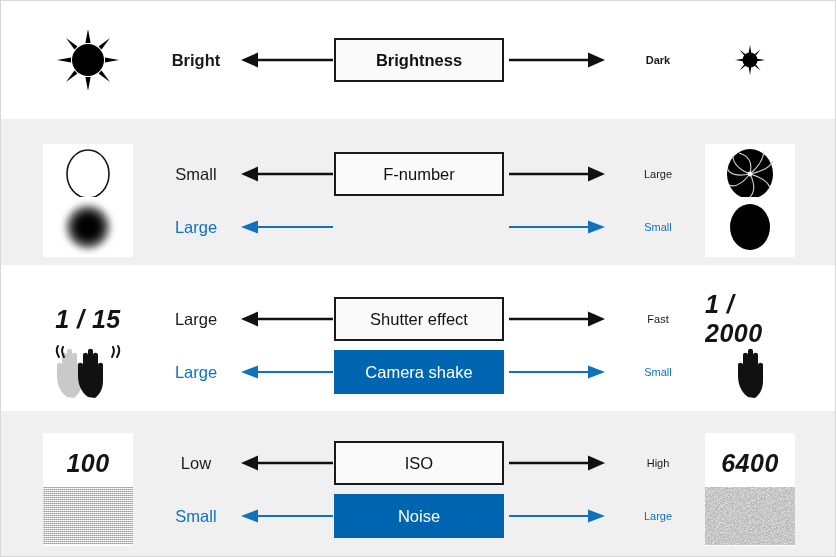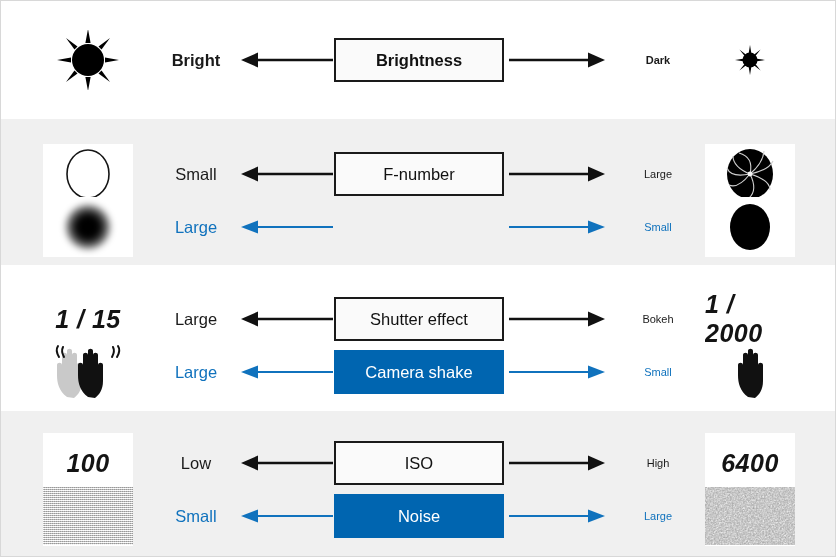--- a/index.html
+++ b/index.html
@@ -348,21 +348,21 @@
       <span>Shutter effect</span>
     </div>
 
     <div class="slot-arrow-right">
       <svg class="arrow-svg" viewBox="0 0 96 20" preserveAspectRatio="none" aria-hidden="true">
         <line x1="0" y1="10" x2="82" y2="10" stroke="#111111" stroke-width="2.6"></line>
         <polygon points="96,10 79,2.5 79,17.5" fill="#111111"></polygon>
       </svg>
     </div>
 
-    <div class="slot-label-right">Bokeh</div>
+    <div class="slot-label-right">Fast</div>
 
     <div class="slot-thumb-right">
       <div class="thumb">
         <span class="numtext">1 / 2000</span>
       </div>
     </div>
   </div>
 
   <div class="rowline" style="top:343px;">
 

